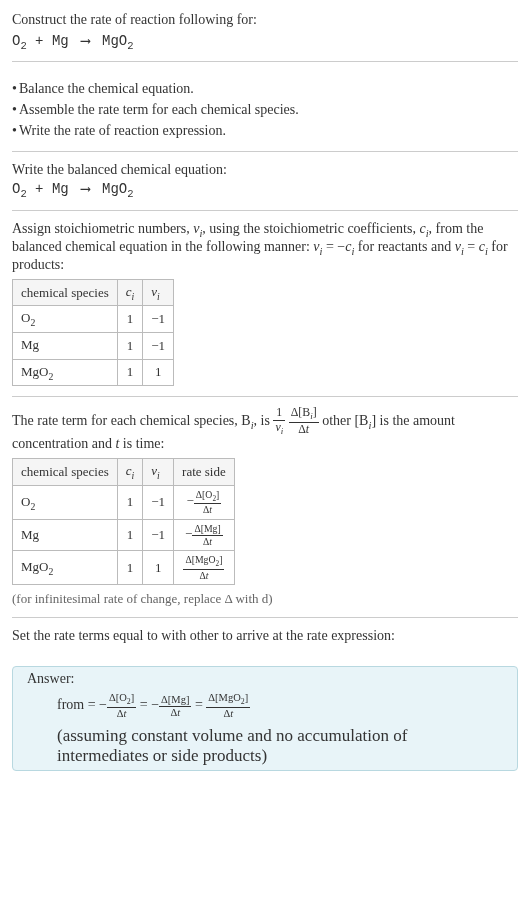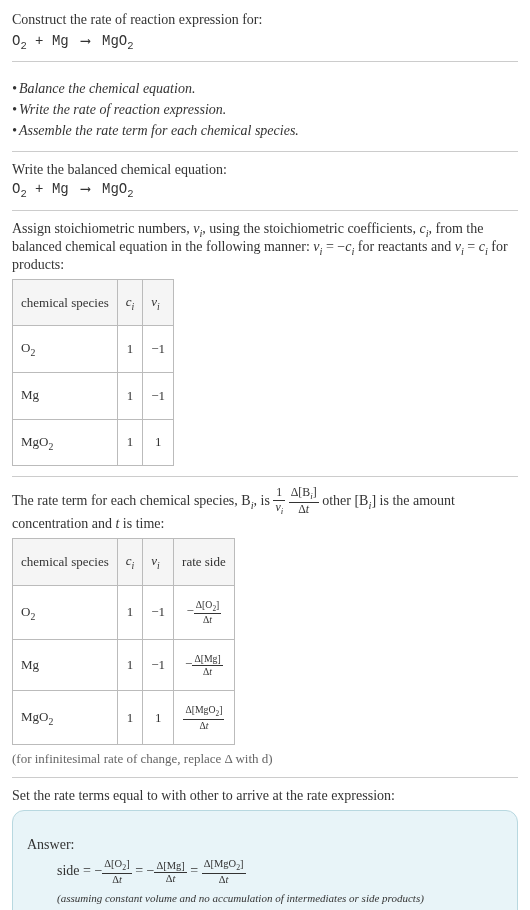--- a/index.html
+++ b/index.html
@@ -37,35 +37,34 @@
     .italic {
       font-style: italic;
       text-align: right;
     }
     .arrow {
       display: inline-block;
       margin: 0 4px;
     }
     .plan-list {
       margin-top: 16px;
-      font-style: italic;
     }
     .plan-item {
       line-height: 1.5;
     }
     .bullet {
       margin-right: 2px;
     }
     table {
       border-collapse: collapse;
       margin: 6px 0;
     }
     td, th {
       border: 1px solid #bbb;
-      padding: 14px 8px;
+      padding: 4px 8px;
       text-align: left;
       font-weight: normal;
       font-size: 13px;
     }
     th {
       background: #f5f5f5;
     }
     td.center {
       text-align: center;
     }
@@ -89,57 +88,56 @@
       font-size: 0.75em;
     }
     .footnote {
       font-size: 13px;
       color: #666;
       margin-top: 2px;
     }
     .answer-box {
       background: #e8f4f8;
       border: 1px solid #b8d8e0;
-      border-radius: 12px;
-      padding: 26px 14px;
-      margin-top: 6px;
+      border-radius: 4px;
+      padding: 4px 14px;
+      margin-top: 22px;
     }
     .answer-label {
       margin-bottom: 6px;
     }
     .answer-rate {
       margin-left: 30px;
       margin-bottom: 6px;
     }
     .answer-note {
       margin-left: 30px;
-      font-size: 11px;
-      font-style: italic;
+      font-size: 17px;
     }
     .inline-middle {
       vertical-align: middle;
     }
   </style>
 </head>
 <body>
 
 <div class="section">
-  <div class="prompt-text">Construct the rate of reaction expression for:</div>
+  <div class="prompt-text">Construct the rate of reaction following for:</div>
   <div class="equation">
     <span><span>O</span><span class="sub">2</span></span><span> + Mg </span><span class="arrow">⟶</span><span><span> MgO</span><span class="sub">2</span></span>
   </div>
 </div>
 
 <hr>
 
 <div class="section">
   <div class="plan-list">
     <div class="plan-item"><span class="bullet">•</span><span>Balance the chemical equation.</span></div>
+    <div class="plan-item"><span class="bullet">•</span><span>Assemble the rate term for each chemical species.</span></div>
     <div class="plan-item"><span class="bullet">•</span><span>Write the rate of reaction expression.</span></div>
-    <div class="plan-item"><span class="bullet">•</span><span>Assemble the rate term for each chemical species.</span></div>
   </div>
 </div>
 
 <hr>
 
 <div class="section">
   <div>Write the balanced chemical equation:</div>
   <div class="equation">
     <span><span>O</span><span class="sub">2</span></span><span> + Mg </span><span class="arrow">⟶</span><span><span> MgO</span><span class="sub">2</span></span>
   </div>
@@ -238,21 +236,21 @@
   <div class="footnote">(for infinitesimal rate of change, replace Δ with d)</div>
 </div>
 
 <hr>
 
 <div class="section">
   <div>Set the rate terms equal to with other to arrive at the rate expression:</div>
   <div class="answer-box">
     <div class="answer-label">Answer:</div>
     <div class="answer-rate">
-      <span>side = </span>
+      <span>from = </span>
       <span>−</span><span class="frac small-frac">
         <span class="num"><span>Δ[O</span><span class="sub">2</span><span>]</span></span>
         <span class="den">Δ<span class="italic">t</span></span>
       </span>
       <span> = </span>
       <span>−</span><span class="frac small-frac">
         <span class="num">Δ[Mg]</span>
         <span class="den">Δ<span class="italic">t</span></span>
       </span>
       <span> = </span>

